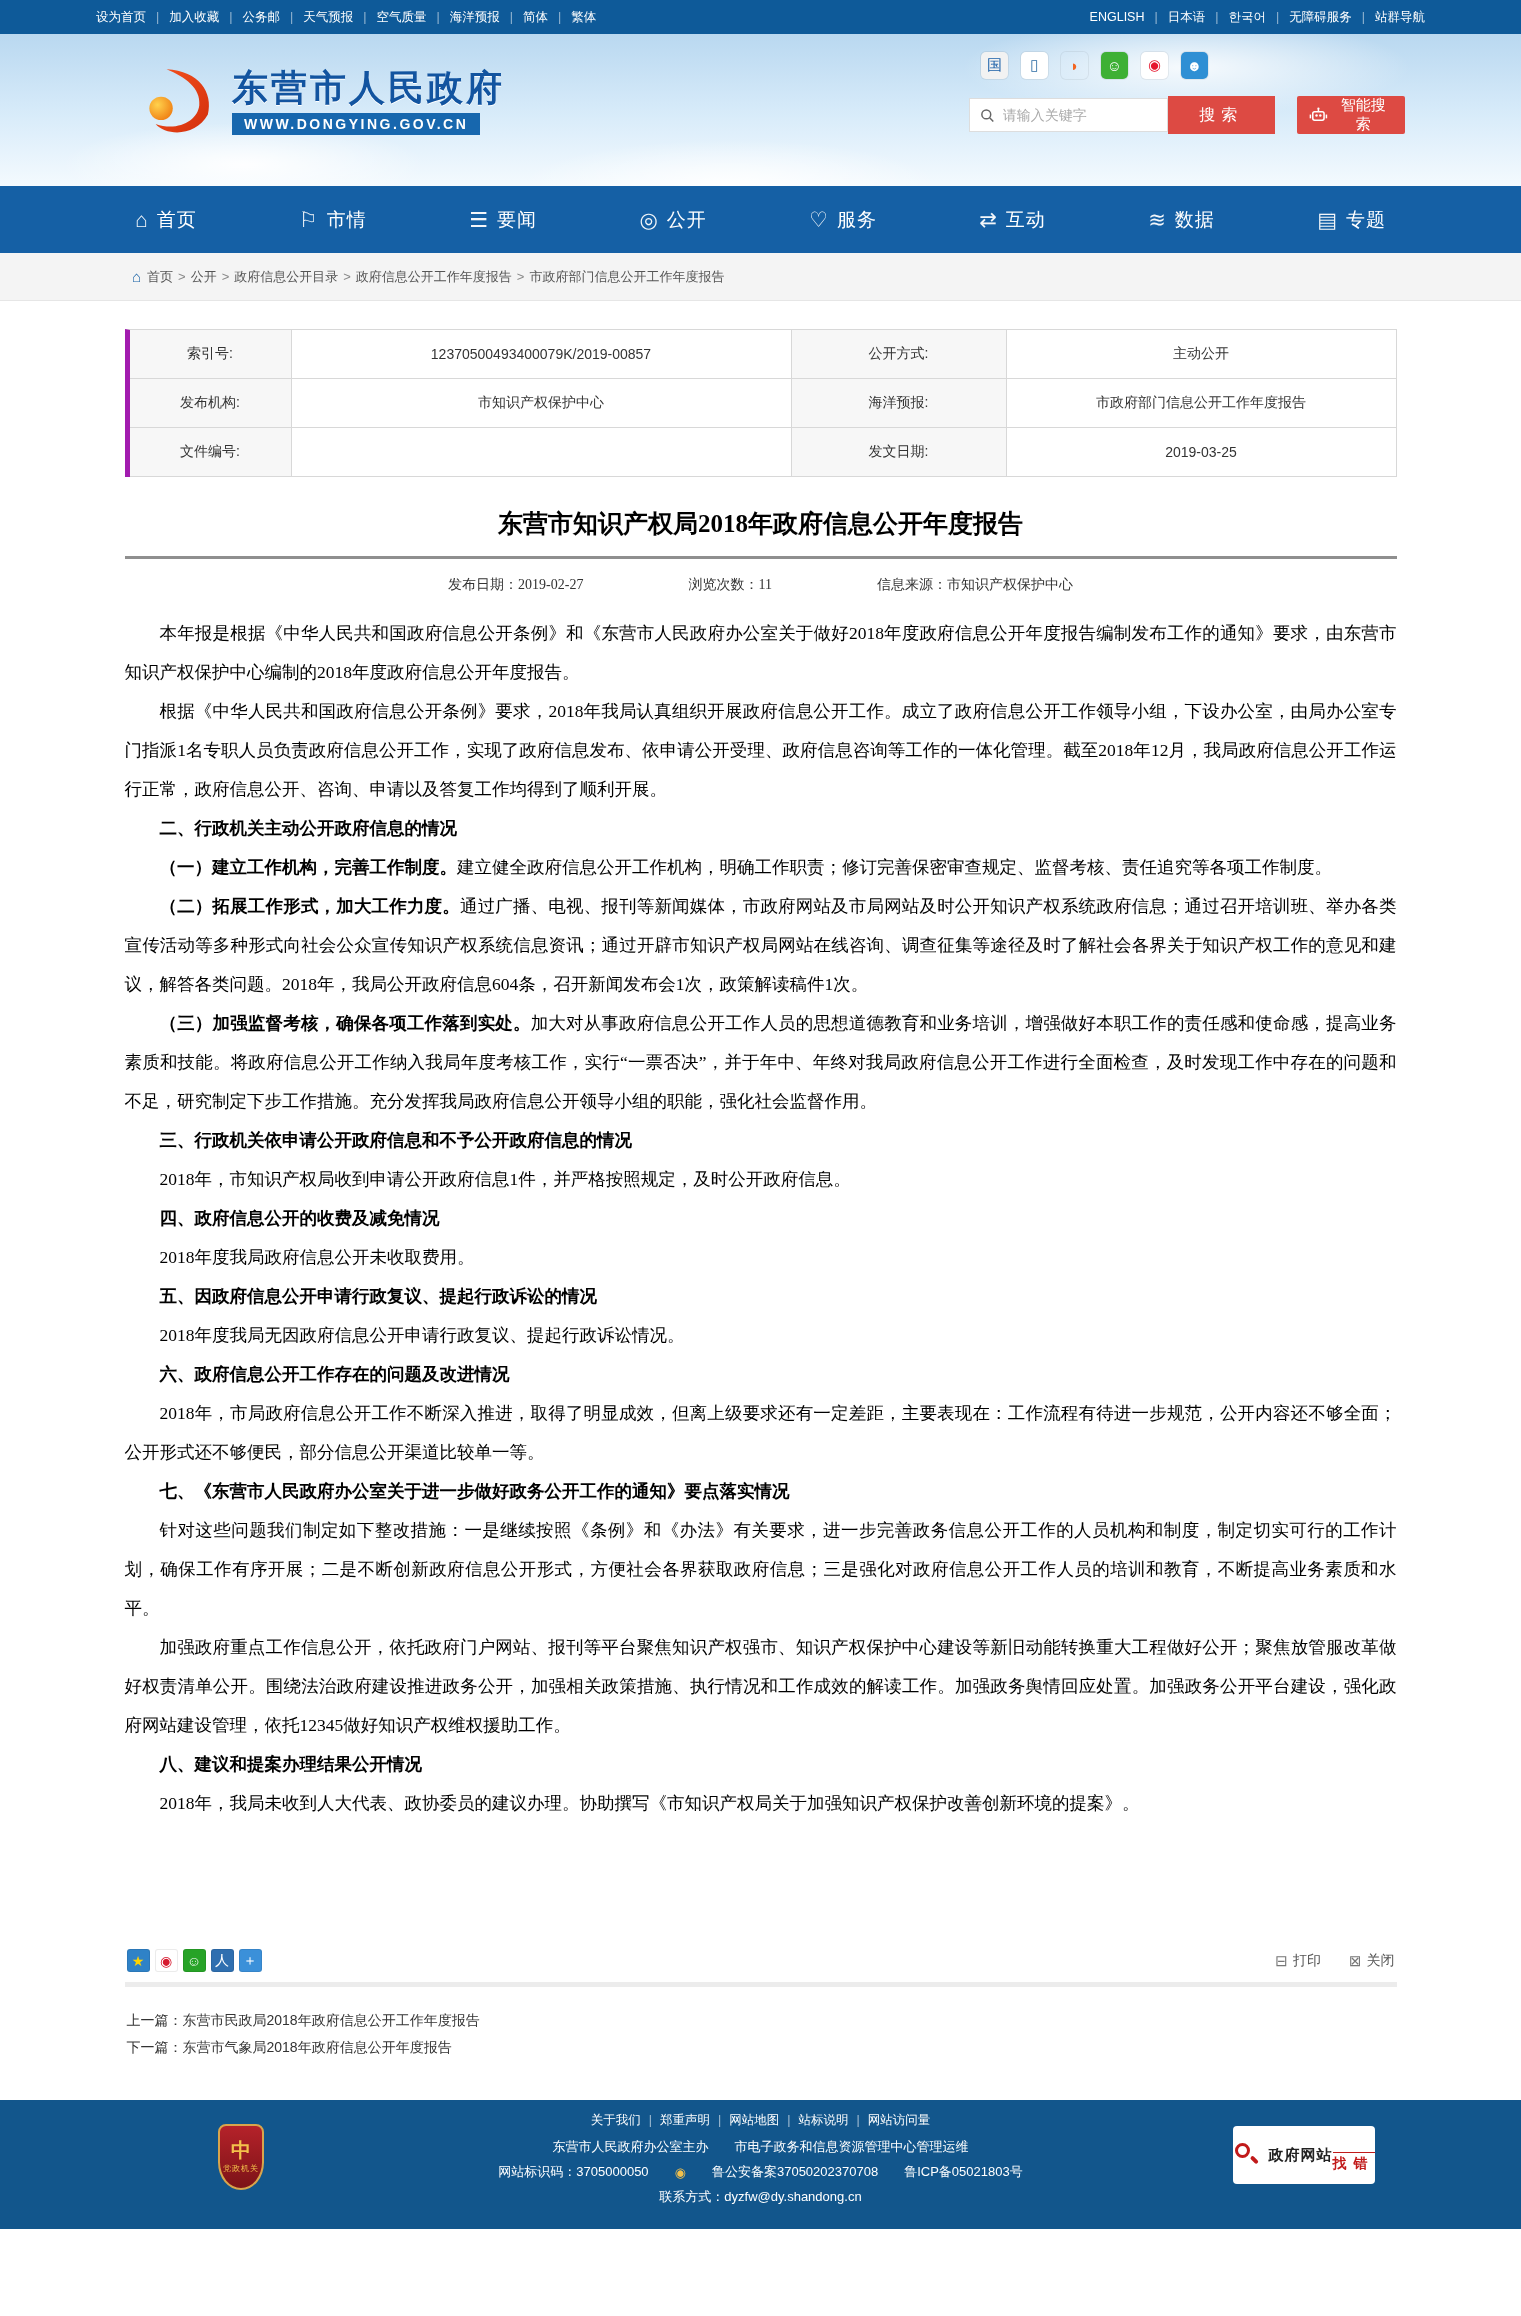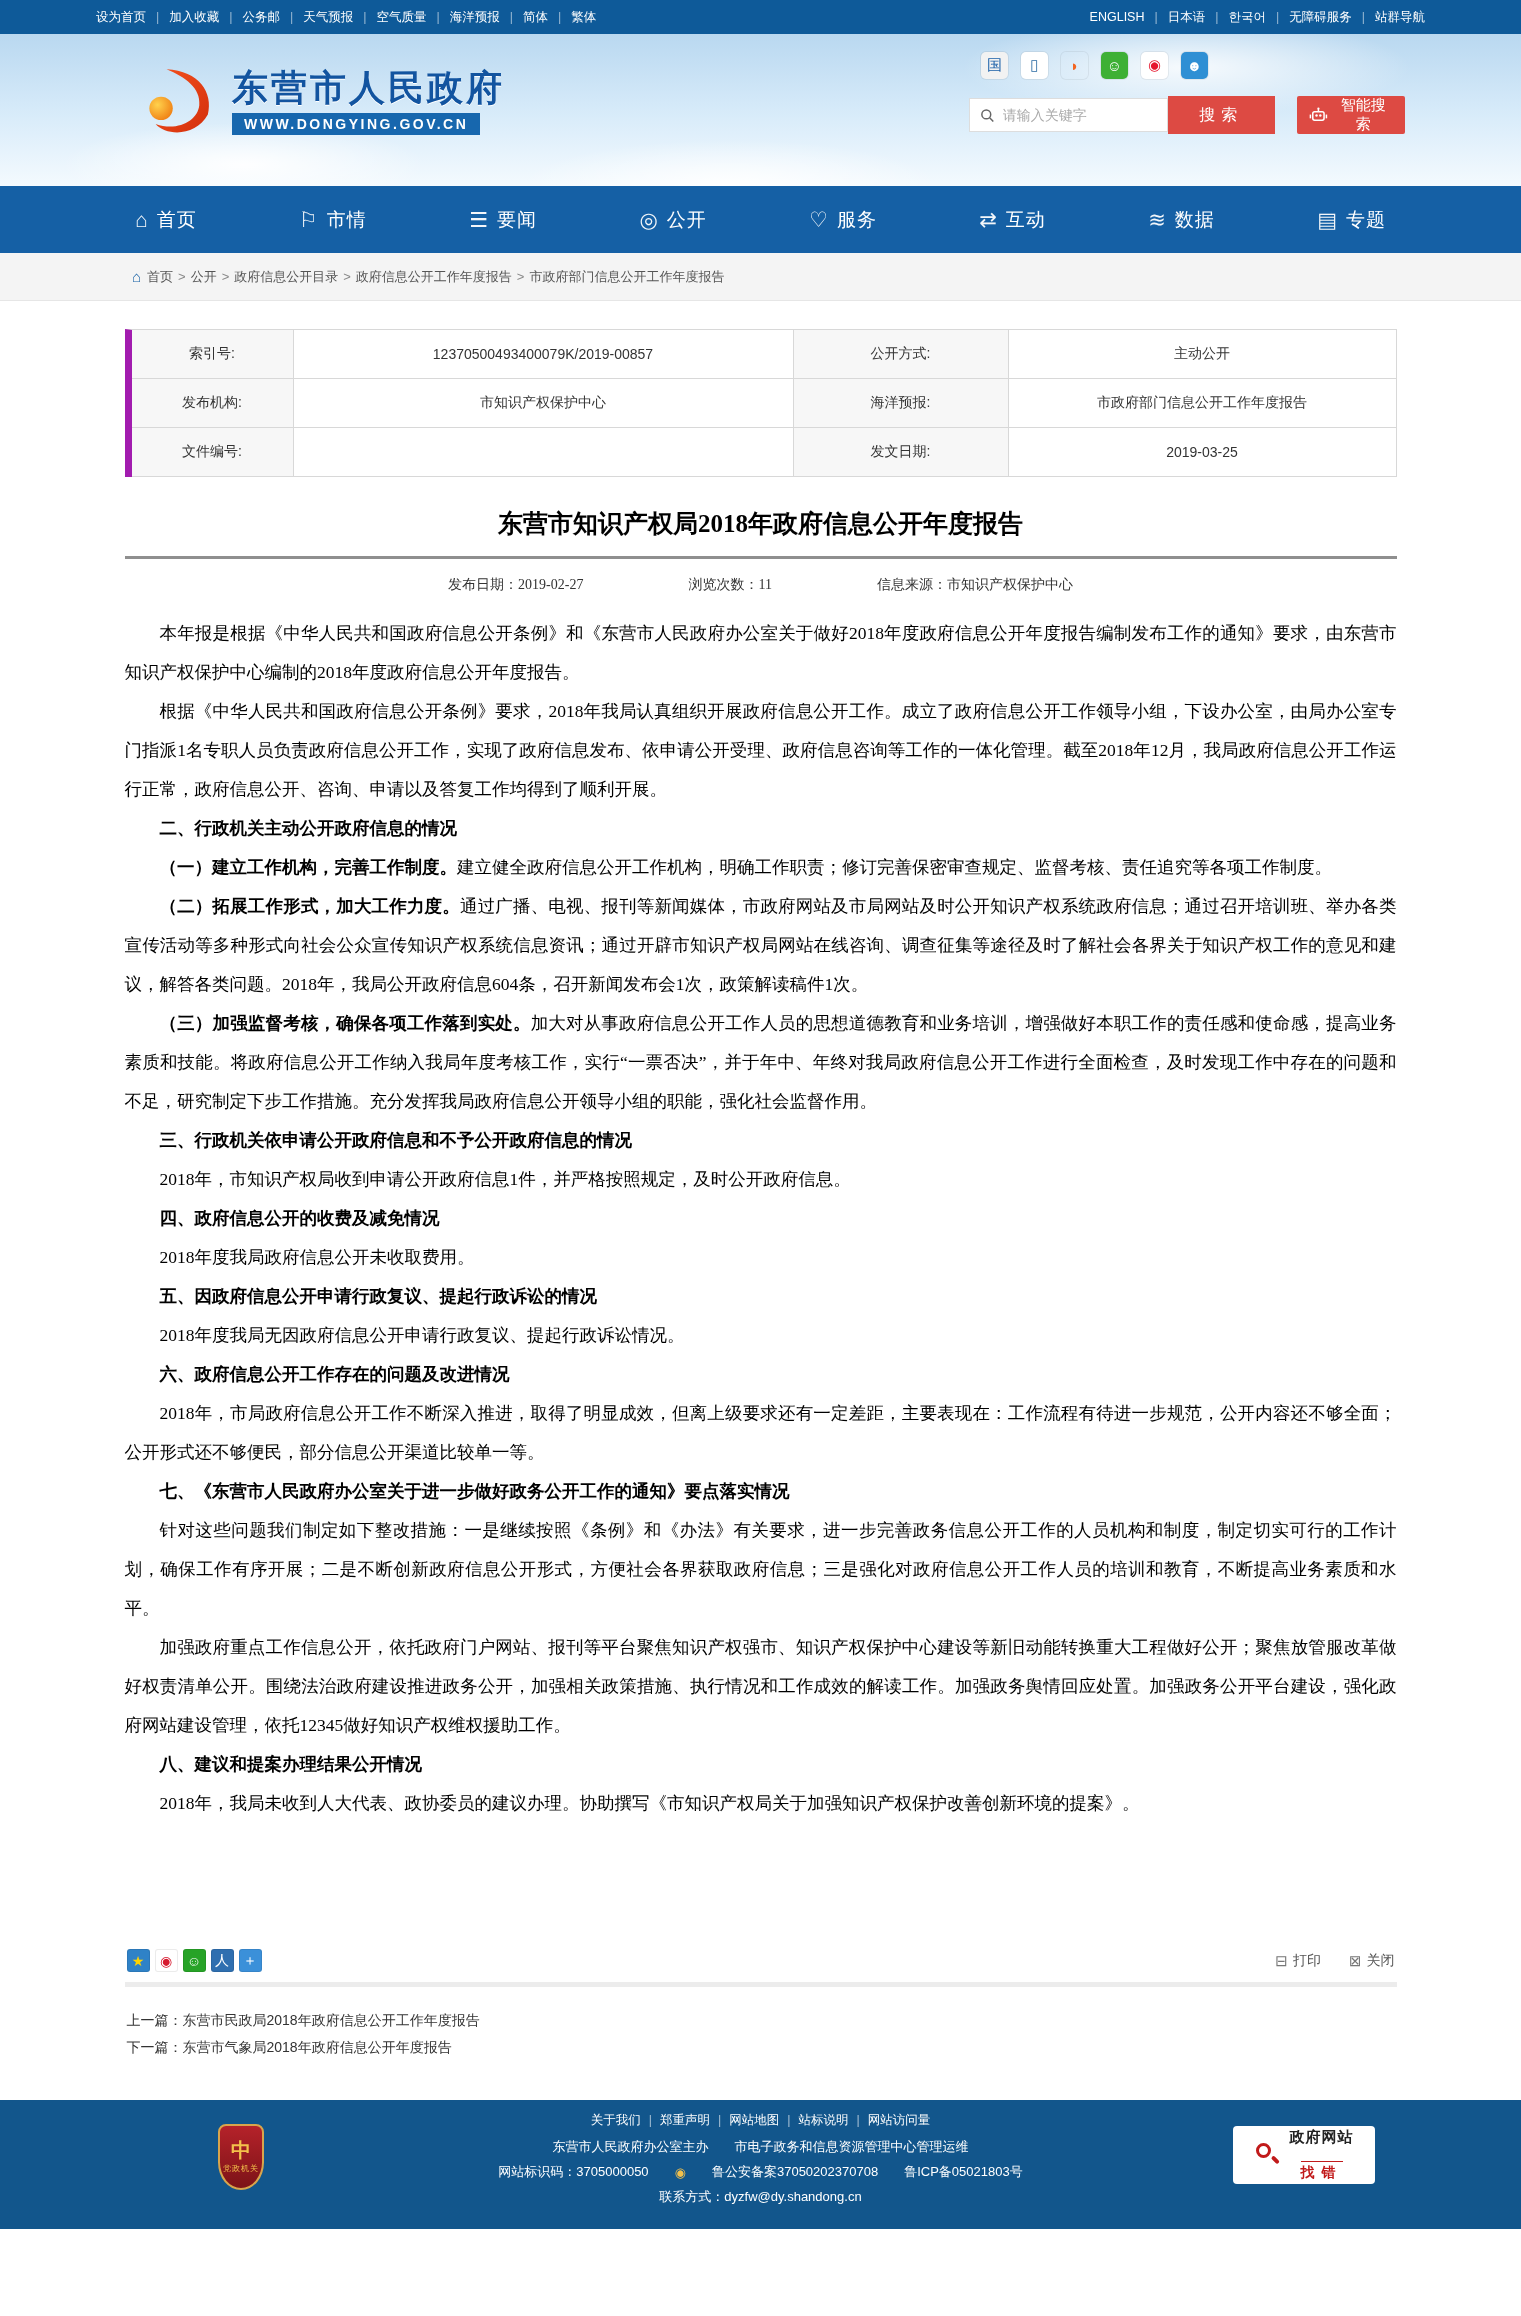--- a/index.html
+++ b/index.html
@@ -79,21 +79,21 @@
     display:flex; align-items:center; padding-left:132px; font-size:13px; color:#555;
   }
   .crumb-home { color:#1560a5; font-size:15px; margin-right:6px; }
   .crumb { cursor:pointer; }
   .crumb::after { content:">"; margin:0 5px; color:#888; }
   .crumbs .crumb:last-of-type::after { content:none; }
   
   .content { width:1272px; margin:0 auto; padding-top:28px; background:#fff; }
   .itable {
     display:grid; grid-template-columns:162px 500px 215px 1fr;
-    border-top:1px solid #d8d8d8; border-left:7px solid #a21caf;
+    border-top:1px solid #d8d8d8; border-left:5px solid #a21caf;
   }
   .pair { display:contents; }
   .cell {
     border-right:1px solid #d8d8d8; border-bottom:1px solid #d8d8d8;
     min-height:49px; display:flex; align-items:center; justify-content:center;
     font-size:14px; color:#333; padding:4px 8px; text-align:center;
   }
   .lbl { background:#f7f7f7; }
   .article-title {
     text-align:center; font-family:"Liberation Serif","DejaVu Serif",serif;
@@ -148,21 +148,21 @@
   .gov-badge .mark { color:#f3c14b; font-size:20px; font-weight:bold; line-height:1; }
   .gov-badge .txt { color:#f3c14b; font-size:8px; letter-spacing:1px; }
   .find-error {
     position:absolute; right:146px; top:26px; width:142px; height:58px;
     background:#fff; border-radius:4px; display:flex; align-items:center;
     justify-content:center; gap:9px; cursor:pointer;
   }
   .fe-ic { position:relative; width:26px; height:26px; }
   .fe-ic .ring { position:absolute; left:1px; top:1px; width:15px; height:15px; border:3px solid #c11a1a; border-radius:50%; }
   .fe-ic .handle { position:absolute; left:16px; top:16px; width:9px; height:3.5px; background:#c11a1a; transform:rotate(45deg); border-radius:2px; }
-  .fe-text { display:flex; flex-direction:column; align-items:center; }
+  .fe-text { display:flex; flex-direction:row; align-items:center; }
   .fe-l1 { color:#222; font-size:15px; font-weight:bold; letter-spacing:1px; }
   .fe-l2 { color:#c11a1a; font-size:14px; font-weight:bold; letter-spacing:7px; margin-top:14px; border-top:1px solid #c11a1a; padding-top:2px; }
 </style>
 </head>
 <body>
 
 <div class="topbar">
   <div class="tbar-group">
     <span class="tlink">设为首页</span>
       <span class="tlink">加入收藏</span>

